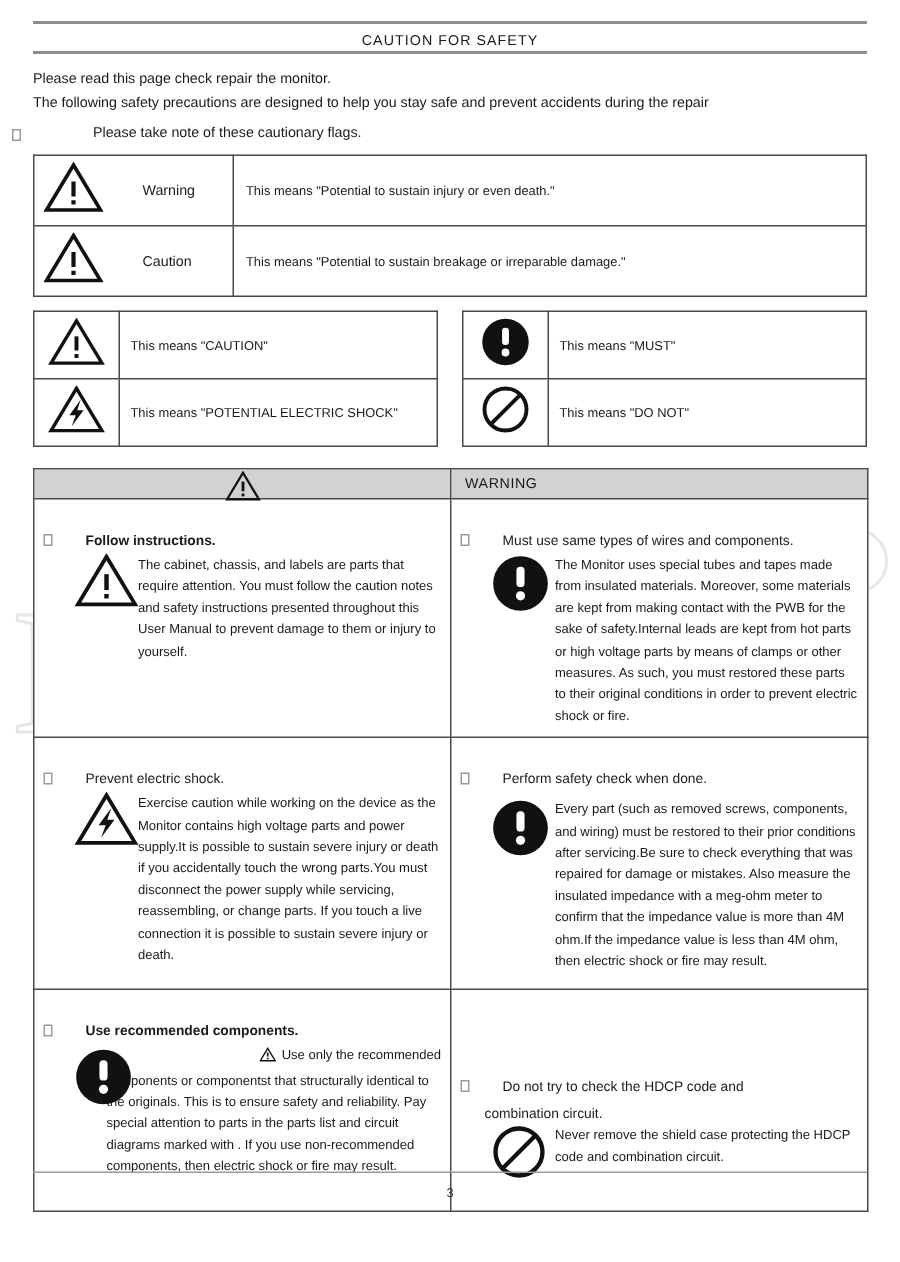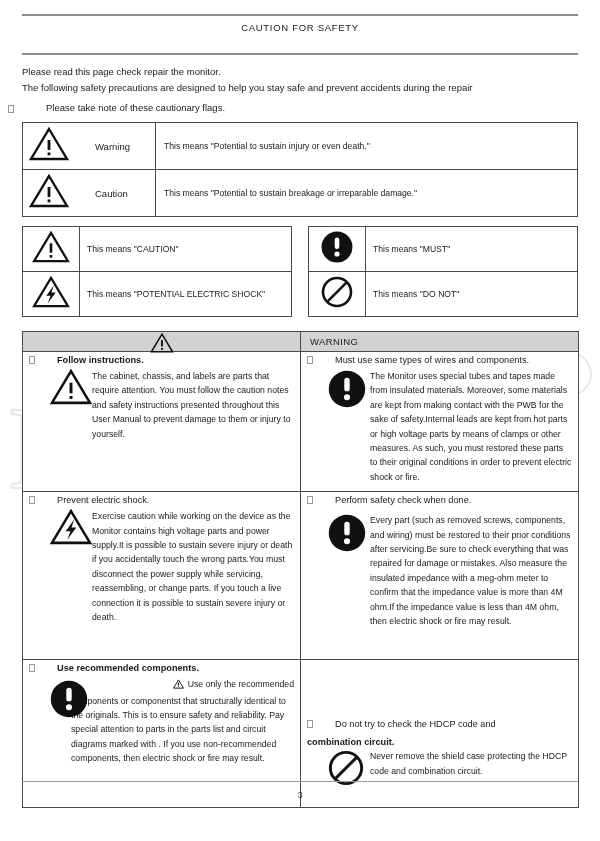--- a/index.html
+++ b/index.html
@@ -47,21 +47,21 @@
   .hdr-rule {
     margin: 0 22px;
     height: 2px;
     background: #8d8d8d;
   }
   .hdr-rule.top { margin-top: 14px; }
   .doc-title {
     text-align: center;
     font-size: 9.5px;
     letter-spacing: 0.7px;
-    padding: 6px 0 20px;
+    padding: 6px 0 1px;
   }
 
   
   .intro {
     margin: 9px 22px 0;
     font-size: 9.5px;
     line-height: 16px;
   }
   .bullet-line {
     display: flex;
@@ -70,21 +70,21 @@
     font-size: 9.5px;
   }
   .sq {
     display: inline-block;
     width: 6px; height: 8px;
     border: 1px solid #9a9a9a;
     background: #fff;
     flex: 0 0 auto;
     margin-top: 3px;
   }
-  .bullet-line .btxt { margin-left: 12px; padding-left: 20px; }
+  .bullet-line .btxt { margin-left: 28px; padding-left: 20px; }
 
   
   .tbl {
     border: 1px solid #4a4a4a;
     border-collapse: collapse;
     background: #fff;
   }
   .tbl td { border: 1px solid #4a4a4a; vertical-align: middle; }
 
   
@@ -149,21 +149,21 @@
     left: 50%;
     transform: translateX(-50%);
     top: 1px;
   }
   #warning-table td.head .wlabel {
     font-size: 9.5px;
     padding-left: 9px;
     letter-spacing: 0.4px;
   }
   #warning-table td.cell {
-    padding: 2px 6px 7px;
+    padding: 21px 6px 7px;
     vertical-align: top;
   }
   .item-title {
     display: flex;
     align-items: flex-start;
     font-size: 9.2px;
     font-weight: bold;
     line-height: 13px;
   }
   .item-title .sq { margin-top: 2px; }
@@ -182,22 +182,22 @@
   .body-text {
     margin-left: 63px;
     font-size: 8.7px;
     line-height: 14.4px;
   }
 
   .inline-tri { vertical-align: -2px; margin-right: 1px; }
 
   .subtitle2 {
     font-size: 9.2px;
-    font-weight: bold;
-    margin: 6px 0 0 0;
+    font-weight: normal;
+    margin: 6px 0 0 16px;
   }
 
   
   .footer {
     position: absolute;
     left: 0; bottom: 8px;
     width: 600px;
     text-align: center;
     font-size: 8.5px;
     color: #333;

